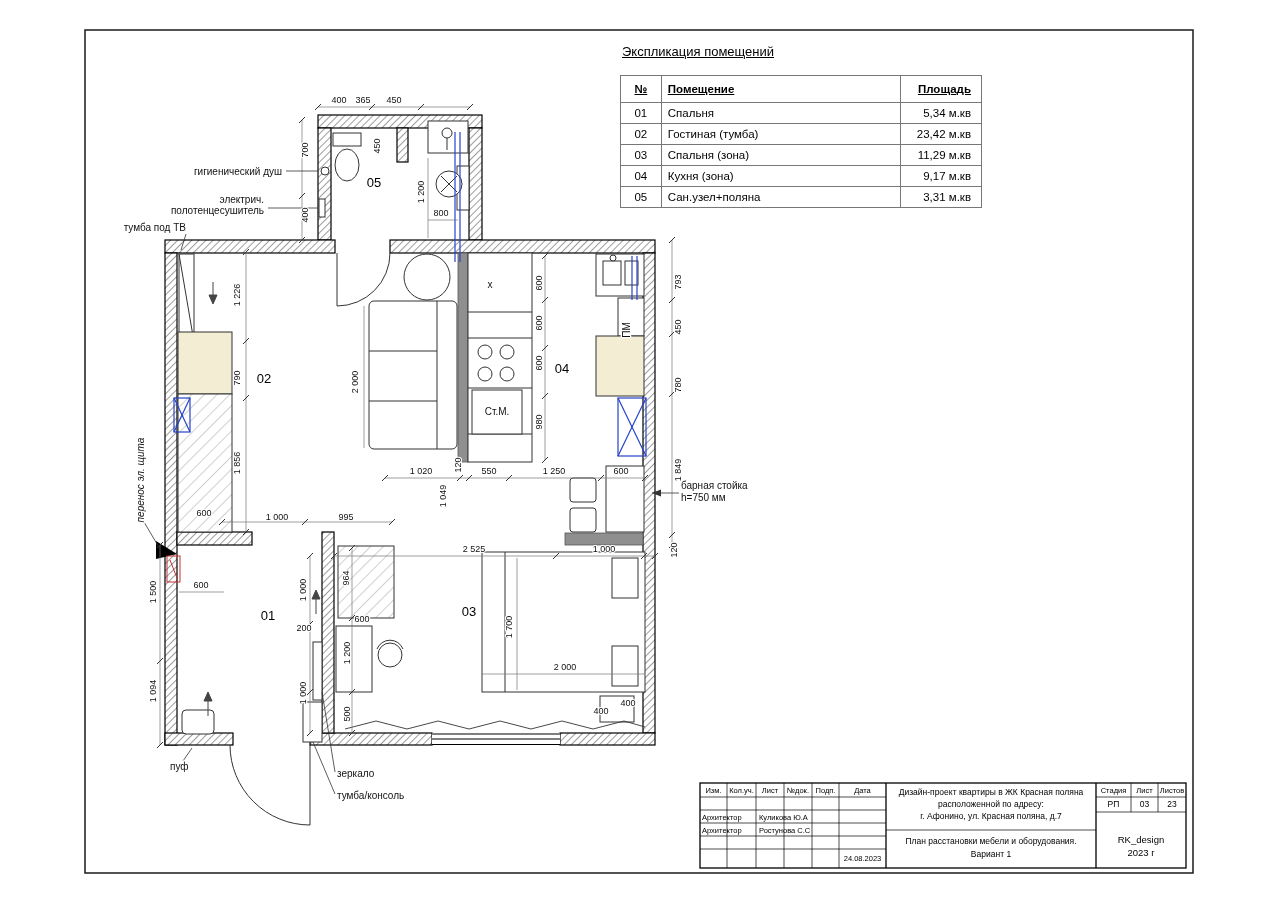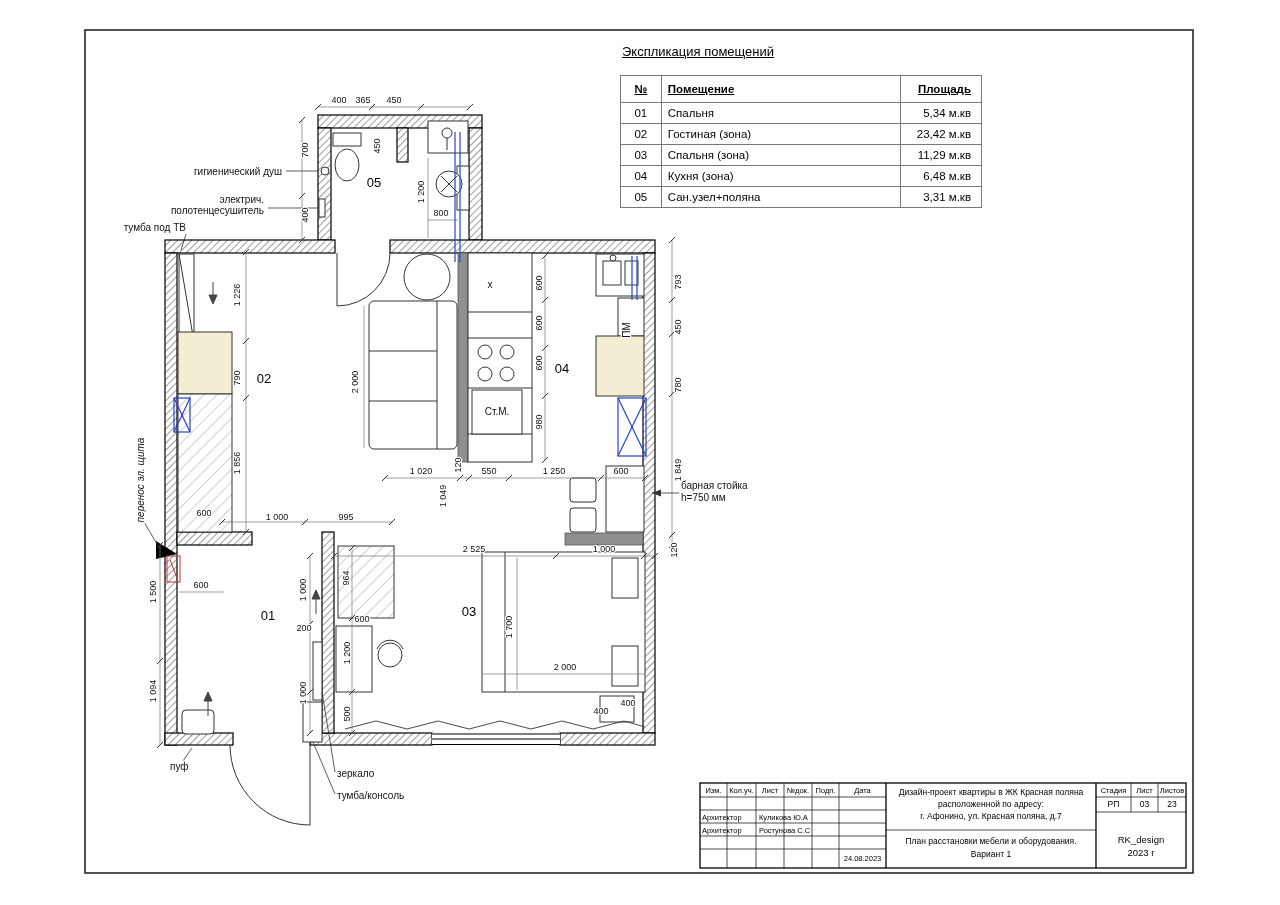--- a/index.html
+++ b/index.html
@@ -384,32 +384,32 @@
       </tr>
     </thead>
     <tbody id="exp-body">
           <tr>
             <td class="c-num">01</td>
             <td class="c-name">Спальня</td>
             <td class="c-area">5,34 м.кв</td>
           </tr>
           <tr>
             <td class="c-num">02</td>
-            <td class="c-name">Гостиная (зона)</td>
+            <td class="c-name">Гостиная (тумба)</td>
             <td class="c-area">23,42 м.кв</td>
           </tr>
           <tr>
             <td class="c-num">03</td>
             <td class="c-name">Спальня (зона)</td>
             <td class="c-area">11,29 м.кв</td>
           </tr>
           <tr>
             <td class="c-num">04</td>
             <td class="c-name">Кухня (зона)</td>
-            <td class="c-area">6,48 м.кв</td>
+            <td class="c-area">9,17 м.кв</td>
           </tr>
           <tr>
             <td class="c-num">05</td>
             <td class="c-name">Сан.узел+поляна</td>
             <td class="c-area">3,31 м.кв</td>
           </tr>
         </tbody>
   </table>
 </div>
 

